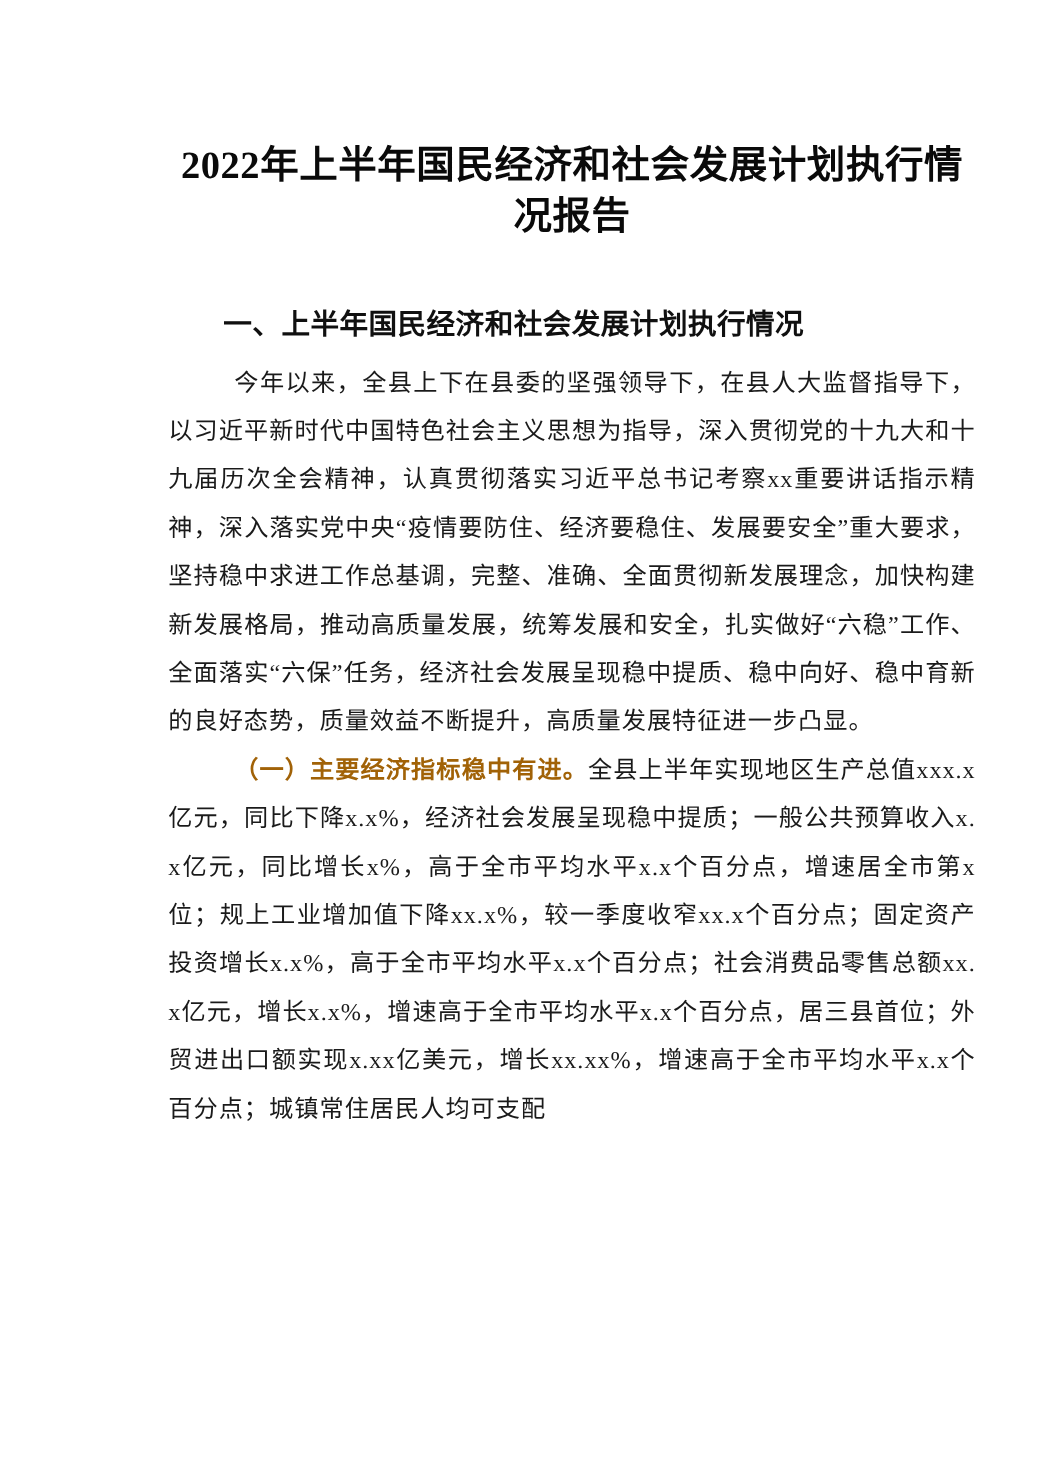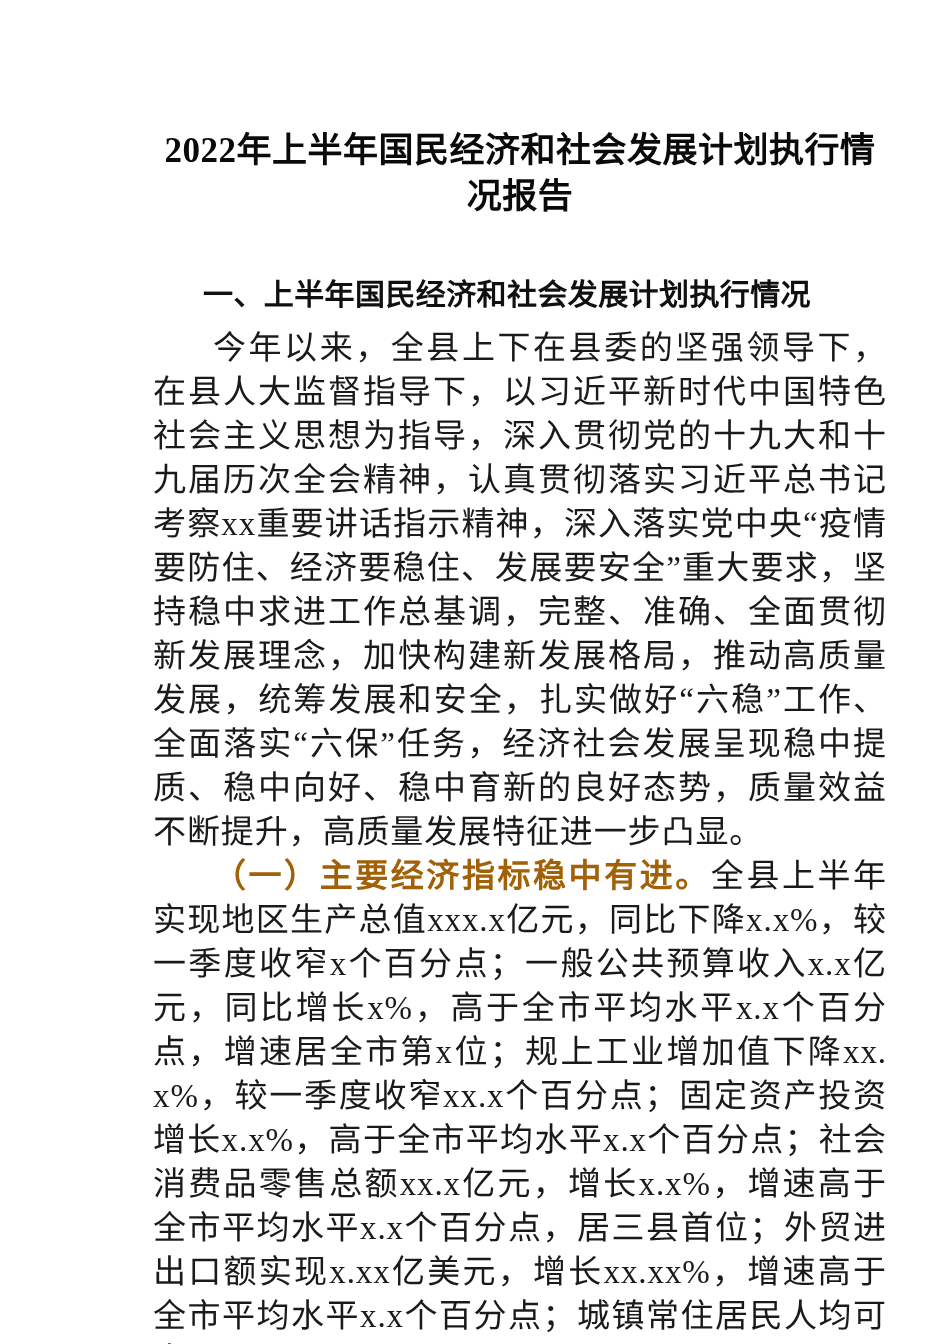--- a/index.html
+++ b/index.html
@@ -39,33 +39,33 @@
     letter-spacing: 0.5px;
     color: #0a0a0a;
     margin: 0;
     padding: 0 2px;
   }
 
   
   .section-heading {
     font-family: Liberation Sans, sans-serif;
     font-weight: bold;
-    font-size: 30px;
+    font-size: 26px;
     line-height: 30px;
     color: #101010;
     margin: 0;
     padding: 0;
     text-indent: 50px;
     letter-spacing: 0.4px;
   }
 
   
   .body-par {
     font-family: "Liberation Serif", "DejaVu Serif", serif;
-    font-size: 33px;
+    font-size: 22px;
     line-height: 44px;
     text-align: justify;
     text-justify: inter-ideograph;
     text-indent: 60px;
     margin: 0;
     padding: 0;
     color: #1a1a1a;
     letter-spacing: 0.9px;
     word-break: break-all;
   }
@@ -94,17 +94,17 @@
 
     <div class="gap-heading-par"></div>
 
     <p class="body-par">
       <span>今年以来，全县上下在县委的坚强领导下，在县人大监督指导下，以习近平新时代中国特色社会主义思想为指导，深入贯彻党的十九大和十九届历次全会精神，认真贯彻落实习近平总书记考察xx重要讲话指示精神，深入落实党中央“疫情要防住、经济要稳住、发展要安全”重大要求，坚持稳中求进工作总基调，完整、准确、全面贯彻新发展理念，加快构建新发展格局，推动高质量发展，统筹发展和安全，扎实做好“六稳”工作、全面落实“六保”任务，经济社会发展呈现稳中提质、稳中向好、稳中育新的良好态势，质量效益不断提升，高质量发展特征进一步凸显。</span>
     </p>
 
     <div class="gap-par"></div>
 
     <p class="body-par">
-      <span class="lead-bold">（一）主要经济指标稳中有进。</span><span>全县上半年实现地区生产总值xxx.x亿元，同比下降x.x%，较一季度收窄x个百分点；一般公共预算收入x.x亿元，同比增长x%，高于全市平均水平x.x个百分点，增速居全市第x位；规上工业增加值下降xx.x%，较一季度收窄xx.x个百分点；固定资产投资增长x.x%，高于全市平均水平x.x个百分点；社会消费品零售总额xx.x亿元，增长x.x%，增速高于全市平均水平x.x个百分点，居三县首位；外贸进出口额实现x.xx亿美元，增长xx.xx%，增速高于全市平均水平x.x个百分点；城镇常住居民人均可支配</span>
+      <span class="lead-bold">（一）主要经济指标稳中有进。</span><span>全县上半年实现地区生产总值xxx.x亿元，同比下降x.x%，经济社会发展呈现稳中提质；一般公共预算收入x.x亿元，同比增长x%，高于全市平均水平x.x个百分点，增速居全市第x位；规上工业增加值下降xx.x%，较一季度收窄xx.x个百分点；固定资产投资增长x.x%，高于全市平均水平x.x个百分点；社会消费品零售总额xx.x亿元，增长x.x%，增速高于全市平均水平x.x个百分点，居三县首位；外贸进出口额实现x.xx亿美元，增长xx.xx%，增速高于全市平均水平x.x个百分点；城镇常住居民人均可支配</span>
     </p>
 
   </div>
 </div>
 
 </body></html>

